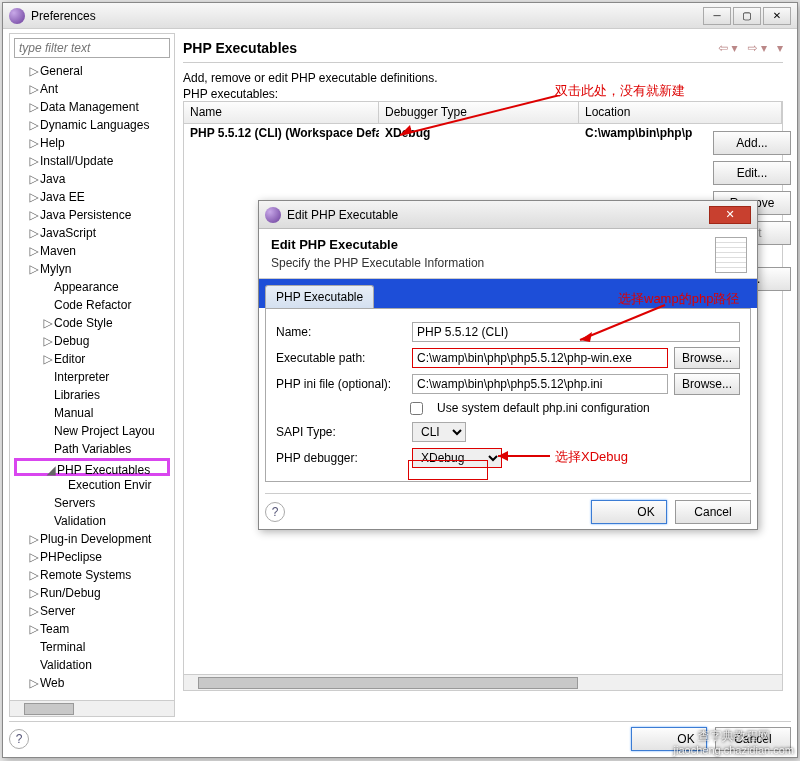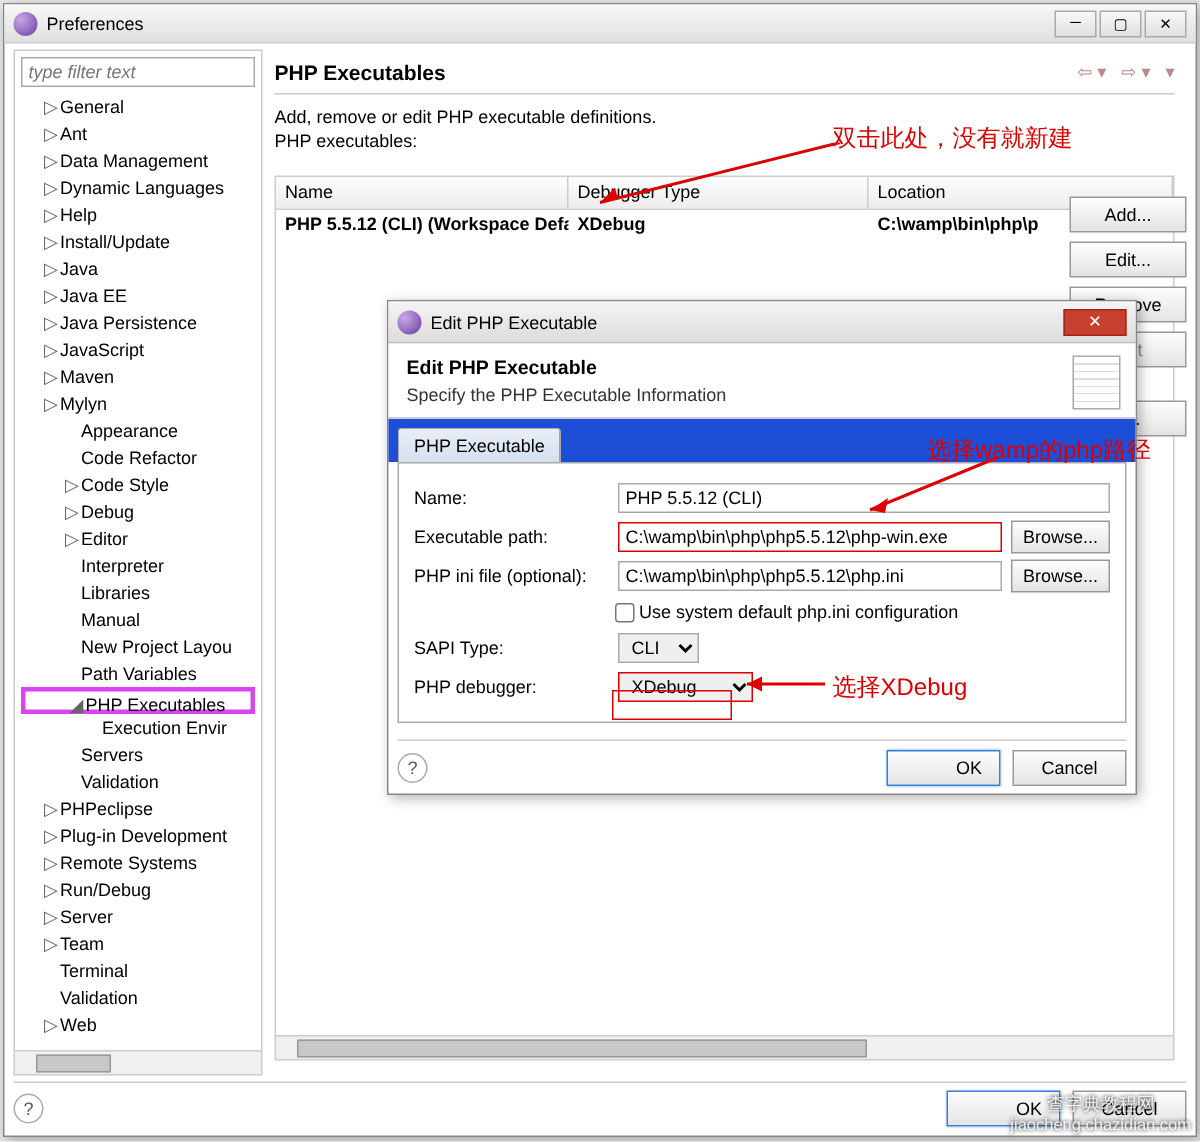--- a/index.html
+++ b/index.html
@@ -21,21 +21,21 @@
 .indent1 { padding-left: 14px; }
 .indent2 { padding-left: 28px; }
 .indent3 { padding-left: 42px; }
 .scrollbar-h { position:absolute; bottom:0; left:0; right:0; height:16px; background:#f0f0f0; border-top:1px solid #ccc; }
 .scrollbar-h .thumb { position:absolute; left:14px; top:2px; width:50px; height:12px; background:#c8c8c8; border:1px solid #999; }
 .main-panel { flex: 1; padding: 0 8px; position: relative; }
 .panel-header { display: flex; align-items: center; height: 30px; border-bottom: 1px solid #ccc; }
 .panel-title { font-weight: bold; font-size: 14px; flex: 1; }
 .nav-icons { display:flex; gap:6px; color:#b88; }
 .desc-text { margin: 8px 0 2px; }
-.sub-label { margin-bottom: 16px; }
+.sub-label { margin-bottom: 0; }
 .table-wrap { border: 1px solid #ccc; position: relative; height: 590px; background:#fff; }
 .table-header { display: flex; height: 22px; background: linear-gradient(#fdfdfd, #ececec); border-bottom: 1px solid #ccc; }
 .th { border-right: 1px solid #ccc; padding: 3px 6px; }
 .th1 { width: 195px; } .th2 { width: 200px; } .th3 { flex:1; }
 .table-row { display: flex; height: 20px; }
 .td { padding: 2px 6px; overflow:hidden; white-space:nowrap; }
 .td1 { width: 195px; font-weight: bold; } .td2 { width: 200px; font-weight: bold; } .td3 { flex:1; font-weight: bold; }
 .right-buttons { position: absolute; right: 0; top: 98px; width: 78px; display: flex; flex-direction: column; gap: 6px; }
 .btn { height: 24px; border: 1px solid #999; background: linear-gradient(#fdfdfd, #e4e4e4); cursor: pointer; display: flex; align-items: center; justify-content: center; }
 .btn.disabled { color:#888; }
@@ -57,26 +57,26 @@
 .tab-strip { display:flex; padding: 6px 6px 0; background:#1d4ed8; }
 .tab { padding:4px 10px; border:1px solid #aaa; border-bottom:none; background:linear-gradient(#e8eef7,#d4e0f0); border-radius:3px 3px 0 0; }
 .tab-body { margin:0 6px 6px; padding:10px; border:1px solid #aaa; background:#fff; }
 .form-row { display:flex; align-items:center; height:26px; gap:6px; }
 .form-row label { width:130px; }
 .form-row input[type=text] { flex:1; height:20px; border:1px solid #aaa; padding:0 4px; }
 .form-row input.red-border { border:1px solid #d00; }
 .form-row select { height:20px; border:1px solid #aaa; padding:0 4px; }
 .form-row select.red-border { border:1px solid #d00; }
 .browse-btn { width:66px; height:22px; border:1px solid #999; background:linear-gradient(#fdfdfd,#e4e4e4); cursor:pointer; display:flex; align-items:center; justify-content:center; }
-.checkbox-row { display:flex; align-items:center; gap:0; height:22px; margin-left:130px; }
+.checkbox-row { display:flex; align-items:center; gap:11px; height:22px; margin-left:130px; }
 .dlg-bottom { position:absolute; bottom:6px; left:6px; right:6px; height:30px; border-top:1px solid #ccc; display:flex; align-items:center; justify-content:flex-end; gap:8px; padding-top:6px; }
 .dlg-bottom .help { margin-right:auto; width:20px; height:20px; border:1px solid #aaa; border-radius:50%; display:flex; align-items:center; justify-content:center; color:#557; }
 
 
-.annot { position:absolute; color:#d00; font-size:16px; z-index:20; pointer-events:none; }
+.annot { position:absolute; color:#d00; font-size:13px; z-index:20; pointer-events:none; }
 .arrow-svg { position:absolute; z-index:19; pointer-events:none; }
 .redbox { position:absolute; border:1px solid #d00; z-index:18; pointer-events:none; }
 .watermark { position:absolute; right:6px; bottom:4px; color:rgba(255,255,255,.85); text-shadow:0 0 3px #000; font-size:13px; z-index:30; text-align:center; line-height:14px; }
 </style>
 </head>
 <body>
 
 <div class="window main-window">
   <div class="titlebar">
     <div class="titlebar-icon"></div>
@@ -111,22 +111,22 @@
           <div class="tree-item indent2"><span class="arrow">▷</span>Editor</div>
           <div class="tree-item indent2"><span class="arrow"></span>Interpreter</div>
           <div class="tree-item indent2"><span class="arrow"></span>Libraries</div>
           <div class="tree-item indent2"><span class="arrow"></span>Manual</div>
           <div class="tree-item indent2"><span class="arrow"></span>New Project Layou</div>
           <div class="tree-item indent2"><span class="arrow"></span>Path Variables</div>
           <div class="tree-item indent2 sel"><span class="arrow">◢</span>PHP Executables</div>
           <div class="tree-item indent3"><span class="arrow"></span>Execution Envir</div>
           <div class="tree-item indent2"><span class="arrow"></span>Servers</div>
           <div class="tree-item indent2"><span class="arrow"></span>Validation</div>
+          <div class="tree-item indent1"><span class="arrow">▷</span>Plug-in Development</div>
           <div class="tree-item indent1"><span class="arrow">▷</span>PHPeclipse</div>
-          <div class="tree-item indent1"><span class="arrow">▷</span>Plug-in Development</div>
           <div class="tree-item indent1"><span class="arrow">▷</span>Remote Systems</div>
           <div class="tree-item indent1"><span class="arrow">▷</span>Run/Debug</div>
           <div class="tree-item indent1"><span class="arrow">▷</span>Server</div>
           <div class="tree-item indent1"><span class="arrow">▷</span>Team</div>
           <div class="tree-item indent1"><span class="arrow"></span>Terminal</div>
           <div class="tree-item indent1"><span class="arrow"></span>Validation</div>
           <div class="tree-item indent1"><span class="arrow">▷</span>Web</div>
         </div>
       <div class="scrollbar-h">
           <div class="thumb"></div>

